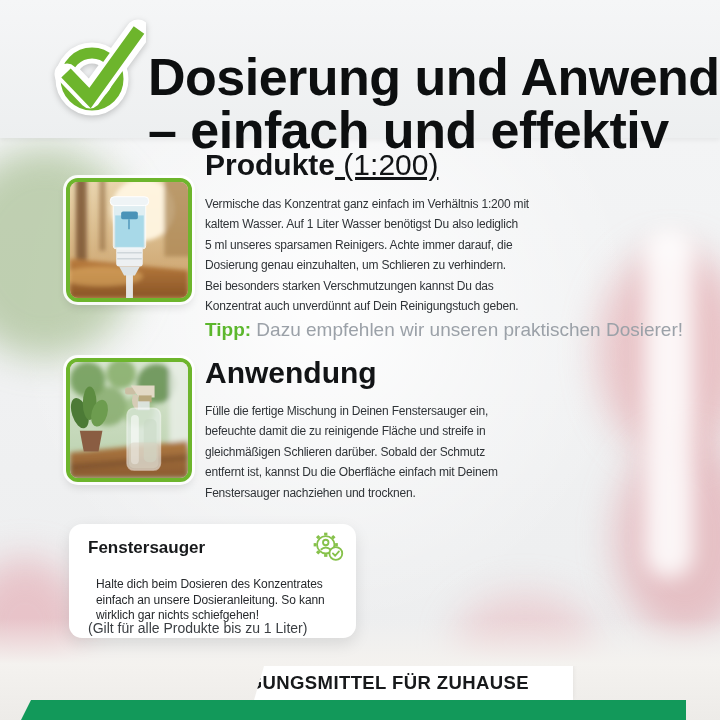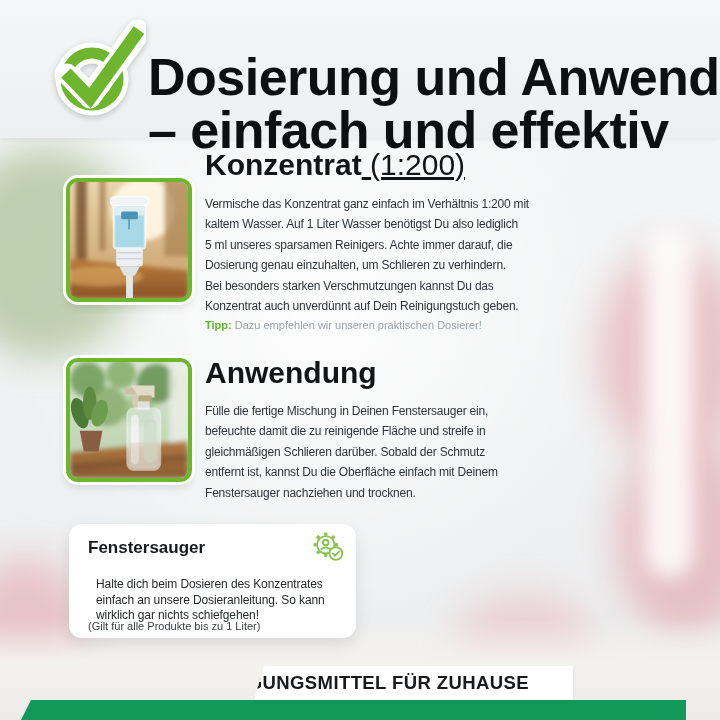--- a/index.html
+++ b/index.html
@@ -56,34 +56,34 @@
   .sec-heading .hn{font-weight:400;text-decoration:underline;}
   .h-dosierung{top:148px;}
   .h-anwendung{top:356px;}
   .sec-body{
     position:absolute;left:205px;margin:0;z-index:3;
     font-size:12px;line-height:20.4px;letter-spacing:-0.2px;
     color:#303438;white-space:pre;
   }
   .b-dosierung{top:194px;}
   .b-anwendung{top:401px;}
-  .tip-line{position:absolute;left:205px;top:319px;font-size:11px;z-index:3;white-space:pre;}
+  .tip-line{position:absolute;left:205px;top:319px;font-size:19px;z-index:3;white-space:pre;}
   .tip-label{color:#5cb72d;font-weight:700;}
   .tip-text{color:#9ba1a8;}
   
   .expert-card{
     position:absolute;left:69px;top:524px;width:287px;height:114px;
     background:#ffffff;border-radius:13px;z-index:4;
     box-shadow:0 6px 16px rgba(0,0,0,0.10);
   }
   .expert-title{position:absolute;left:19px;top:14px;margin:0;font-size:17px;font-weight:700;color:#17191b;}
   .expert-icon{position:absolute;right:11px;top:7px;width:33px;height:33px;}
   .expert-body{position:absolute;left:19px;top:45px;margin:8px;font-size:12px;line-height:15.5px;
     letter-spacing:-0.1px;color:#26292c;white-space:pre;}
-  .expert-note{position:absolute;left:19px;top:96px;font-size:11px;color:#3a3e42;}
+  .expert-note{position:absolute;left:19px;top:96px;font-size:14px;color:#3a3e42;}
   
   .footer-white{
     position:absolute;left:0;top:666px;width:573px;height:34px;z-index:6;
     background:#ffffff;
     clip-path:polygon(264px 0%, 686px 0%, 686px 100%, 254px 100%);
     text-align:right;line-height:34px;padding:0;
     filter:drop-shadow(0 -1px 2px rgba(0,0,0,0.08));
   }
   .footer-white span{
     display:inline-block;margin-right:44px;
@@ -151,21 +151,21 @@
       <rect x="47" y="66" width="27" height="20" rx="3" fill="#edf0f2"></rect>
       <line x1="48" y1="72" x2="73" y2="72" stroke="#cfd6da" stroke-width="1.5"></line>
       <line x1="48" y1="78" x2="73" y2="78" stroke="#cfd6da" stroke-width="1.5"></line>
       <rect x="44" y="22" width="33" height="46" rx="3" fill="#dceef5" opacity="0.88" stroke="#ffffff" stroke-opacity="0.85"></rect>
       <rect x="46" y="34" width="29" height="32" fill="#a8d9e8"></rect>
       <rect x="52" y="30" width="17" height="8" rx="2" fill="#4a93b8"></rect>
       <line x1="60" y1="38" x2="60" y2="48" stroke="#4a93b8" stroke-width="2" opacity="0.7"></line>
       <rect x="41" y="15" width="39" height="9" rx="4" fill="#eff4f6" stroke="#ffffff"></rect>
     </svg>
   </div>
-  <h2 class="sec-heading h-dosierung"><span>Konzentrat</span><span class="hn"> (1:200)</span></h2>
+  <h2 class="sec-heading h-dosierung"><span>Produkte</span><span class="hn"> (1:200)</span></h2>
   <p class="sec-body b-dosierung">Vermische das Konzentrat ganz einfach im Verhältnis 1:200 mit
 kaltem Wasser. Auf 1 Liter Wasser benötigst Du also lediglich
 5 ml unseres sparsamen Reinigers. Achte immer darauf, die
 Dosierung genau einzuhalten, um Schlieren zu verhindern.
 Bei besonders starken Verschmutzungen kannst Du das
 Konzentrat auch unverdünnt auf Dein Reinigungstuch geben.</p>
   <div class="tip-line"><span class="tip-label">Tipp:</span><span class="tip-text"> Dazu empfehlen wir unseren praktischen Dosierer!</span></div>
 
   <div class="photo photo-spray">
     <svg viewBox="0 0 120 118" preserveAspectRatio="none">

